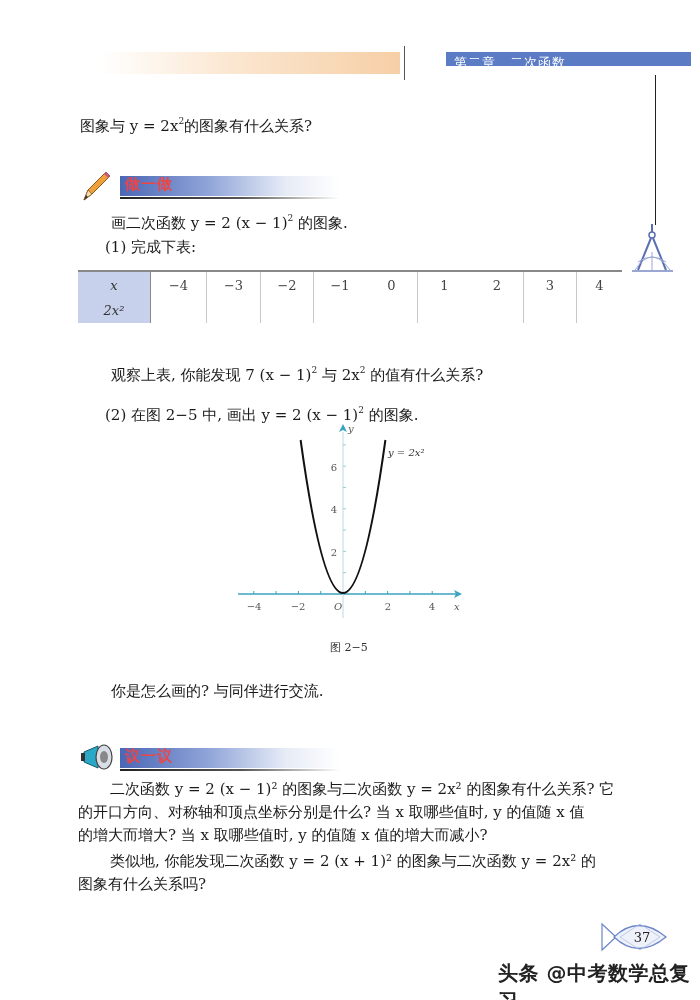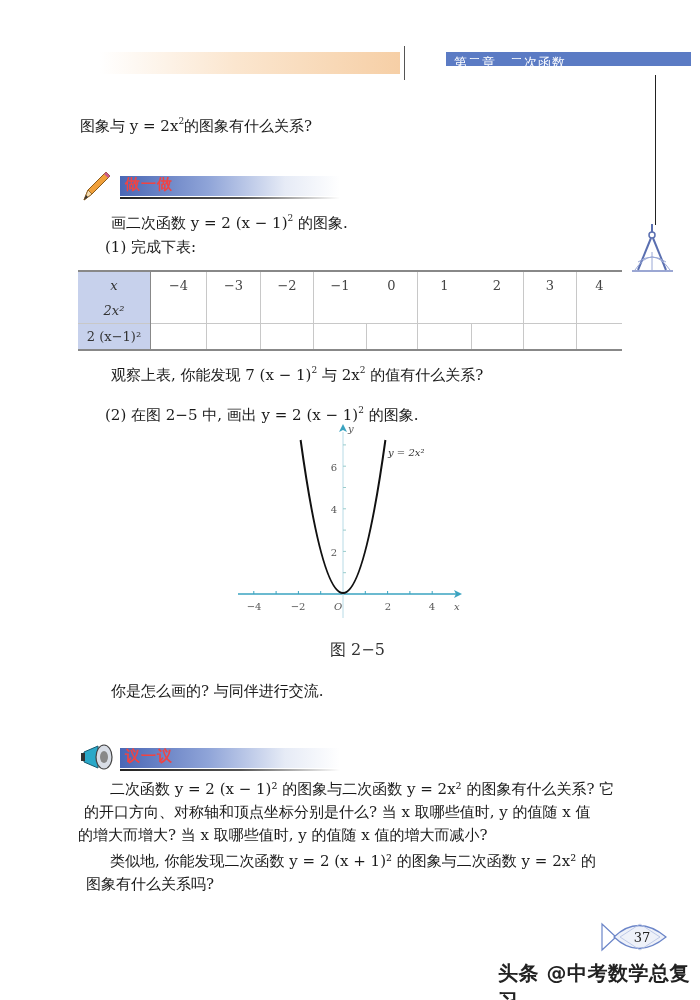--- a/index.html
+++ b/index.html
@@ -26,21 +26,21 @@
   .section-title { position:absolute; left:45px; top:3px; font-family:"DejaVu Sans","Liberation Sans",sans-serif;
      font-weight:bold; font-size:15px; color:#ef4444; letter-spacing:1px; }
   table.values { position:absolute; left:78px; top:270px; width:544px; border-collapse:collapse; font-size:13px; }
   table.values td { border-right:1px solid #c8c8c8; text-align:center; color:#444; padding:0; }
   table.values tr.top td { height:26px; vertical-align:middle; border-top:2px solid #888; }
   table.values tr.mid td { height:25px; }
   table.values tr.bot td { height:25px; border-top:1px solid #c8c8c8; border-bottom:2px solid #888; }
   table.values td.head { background:#c7d1ec; color:#333; font-style:italic; font-size:13px; border-right:1px solid #888; }
   table.values td.last { border-right:none; }
   .figure { left:230px; top:420px; width:240px; height:210px; }
-  .caption { left:330px; top:640px; font-size:16px; color:#333; }
+  .caption { left:330px; top:640px; font-size:11px; color:#333; }
   .watermark { left:498px; top:960px; font-family:"DejaVu Sans","Liberation Sans",sans-serif; font-size:20px; color:#222; font-weight:bold; letter-spacing:0.5px; }
   .fish { left:600px; top:918px; width:70px; height:38px; }
 </style>
 </head>
 <body>
 
 <div class="abs header-grad"></div>
 <div class="abs header-divider"></div>
 <div class="abs chapter-bar">
   <span>第二章</span><span class="gap"></span><span>二次函数</span>
@@ -95,32 +95,20 @@
     <td class="last">4</td>
   </tr>
   <tr class="mid">
     <td class="head">2x²</td>
     <td></td>
     <td></td>
     <td></td>
     <td style="border-right:none;"></td>
     <td></td>
     <td style="border-right:none;"></td>
-    <td></td>
-    <td></td>
-    <td class="last"></td>
-  </tr>
-  <tr class="bot">
-    <td class="head" style="font-style:normal;">2 (x−1)²</td>
-    <td></td>
-    <td></td>
-    <td></td>
-    <td></td>
-    <td></td>
-    <td></td>
     <td></td>
     <td></td>
     <td class="last"></td>
   </tr>
 </tbody>
   </table>
 
 <div class="abs p" style="left:111px; top:364px;">
   <span>观察上表, 你能发现 7 (</span><span class="math">x</span><span> − 1)</span><sup>2</sup><span> 与 2</span><span class="math">x</span><sup>2</sup><span> 的值有什么关系?</span>
 </div>
@@ -184,24 +172,24 @@
     <ellipse cx="24" cy="15" rx="8" ry="12" fill="#d8dde6" stroke="#444" stroke-width="1.2"></ellipse>
     <ellipse cx="24" cy="15" rx="4" ry="6" fill="#888"></ellipse>
     <rect x="1" y="11" width="4" height="8" fill="#333"></rect>
   </svg>
   <div class="section-bar"></div>
   <div class="section-line"></div>
   <div class="section-title">议一议</div>
 </div>
 
 <div class="abs p" style="left:110px; top:778px;">二次函数 y = 2 (x − 1)² 的图象与二次函数 y = 2x² 的图象有什么关系? 它</div>
-<div class="abs p" style="left:84px; top:801px;">的开口方向、对称轴和顶点坐标分别是什么? 当 x 取哪些值时, y 的值随 x 值</div>
+<div class="abs p" style="left:78px; top:801px;">的开口方向、对称轴和顶点坐标分别是什么? 当 x 取哪些值时, y 的值随 x 值</div>
 <div class="abs p" style="left:78px; top:824px;">的增大而增大? 当 x 取哪些值时, y 的值随 x 值的增大而减小?</div>
 <div class="abs p" style="left:110px; top:850px;">类似地, 你能发现二次函数 y = 2 (x + 1)² 的图象与二次函数 y = 2x² 的</div>
-<div class="abs p" style="left:78px; top:873px;margin-left:8px;">图象有什么关系吗?</div>
+<div class="abs p" style="left:78px; top:873px;">图象有什么关系吗?</div>
 
 <svg class="abs fish" viewBox="0 0 70 38">
   <polygon points="2,6 16,19 2,32" fill="none" stroke="#6b85c8" stroke-width="1.2"></polygon>
   <path d="M14 19 Q38 -4 66 19 Q38 42 14 19 Z" fill="#eef1f9" stroke="#6b85c8" stroke-width="1.2"></path>
   <path d="M20 19 L40 6 L60 19 L40 32 Z" fill="none" stroke="#b3c0e3" stroke-width="0.8"></path>
   <text x="42" y="24" text-anchor="middle" font-family="DejaVu Serif, serif" font-size="13" fill="#222">37</text>
 </svg>
 <div class="abs watermark">头条 @中考数学总复习</div>
 
 </body></html>

